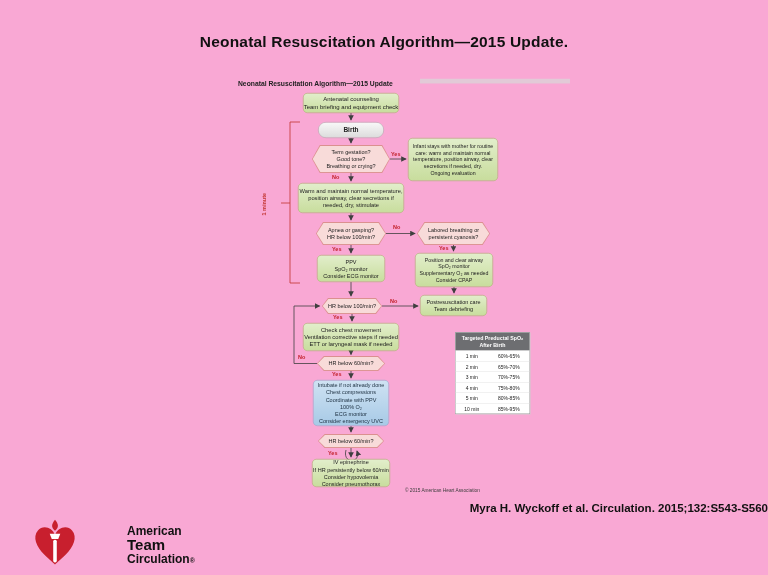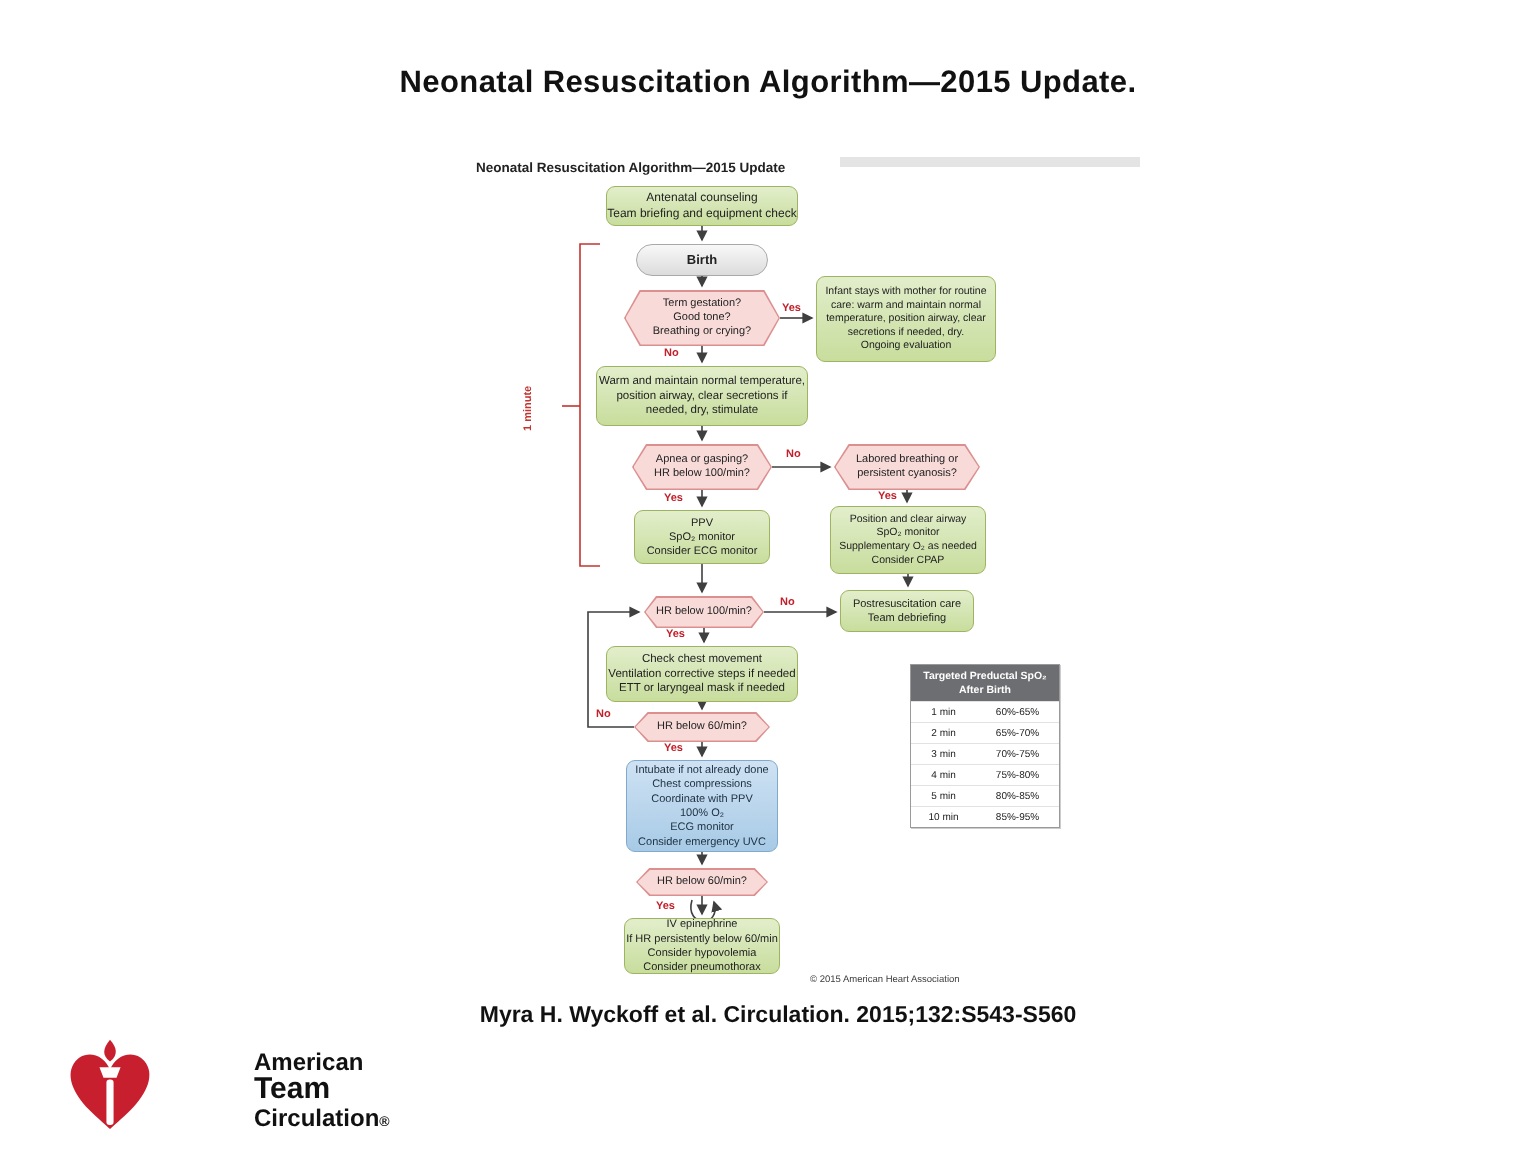--- a/index.html
+++ b/index.html
@@ -1,18 +1,18 @@
 <!DOCTYPE html>
 <html><head>
 <meta charset="utf-8">
 <style>
   * { margin:0; padding:0; box-sizing:border-box; }
   html,body { background:#888; }
   #page {
-    position:relative; width:768px; height:575px; background:#ffffff;
+    position:relative; width:768px; height:575px; background:#f9a8d4;
     font-family:"Liberation Sans","DejaVu Sans",sans-serif; overflow:hidden;
   }
   .main-title {
     position:absolute; top:33px; left:0; right:0; text-align:center;
     font-size:15.5px; font-weight:bold; color:#111; letter-spacing:0.2px;
   }
   
   #panel-outer { position:absolute; left:237px; top:78px; width:308px; height:422px; }
   #panel { position:relative; width:616px; height:844px; transform:scale(0.5); transform-origin:0 0; }
   .chart-title { position:absolute; left:2px; top:4px; font-size:13.5px; font-weight:bold; color:#222; }
@@ -44,21 +44,21 @@
   .spo2 { position:absolute; left:436px; top:508px; width:150px; background:#fff;
           border:1px solid #9a9a9a; box-shadow:1px 1px 0 #ccc; }
   .spo2-head { background:#6d6e71; color:#fff; font-size:10.5px; font-weight:bold; text-align:center;
                padding:4px 2px; white-space:pre-line; line-height:1.35; }
   .spo2-row { display:flex; font-size:10px; color:#222; border-top:1px solid #e2e2e2; }
   .spo2-row:first-of-type { border-top:none; }
   .spo2-row span { padding:4.5px 0; text-align:center; }
   .spo2-time { width:44%; }
   .spo2-range { width:56%; }
   
-  .citation { position:absolute; top:502px; left:10px; width:758px; text-align:center;
+  .citation { position:absolute; top:502px; left:10px; width:758px; text-align:right;
               font-size:11.5px; font-weight:bold; color:#111; }
   .footer-copy { position:absolute; top:551px; right:13px; font-size:9.2px; color:#111; }
   .logo { position:absolute; left:30px; top:519px; display:flex; align-items:center;gap:40px; }
   .logo-text { margin-left:7px; color:#111; line-height:1.02; }
   .logo-l1 { font-size:12px; font-weight:bold; }
   .logo-l2 { font-size:15px; font-weight:bold; }
   .logo-l3 { font-size:12px; font-weight:bold; }
   .logo-reg { font-size:7px; }
   svg.arrows { position:absolute; left:0; top:0; pointer-events:none; }
 </style>

